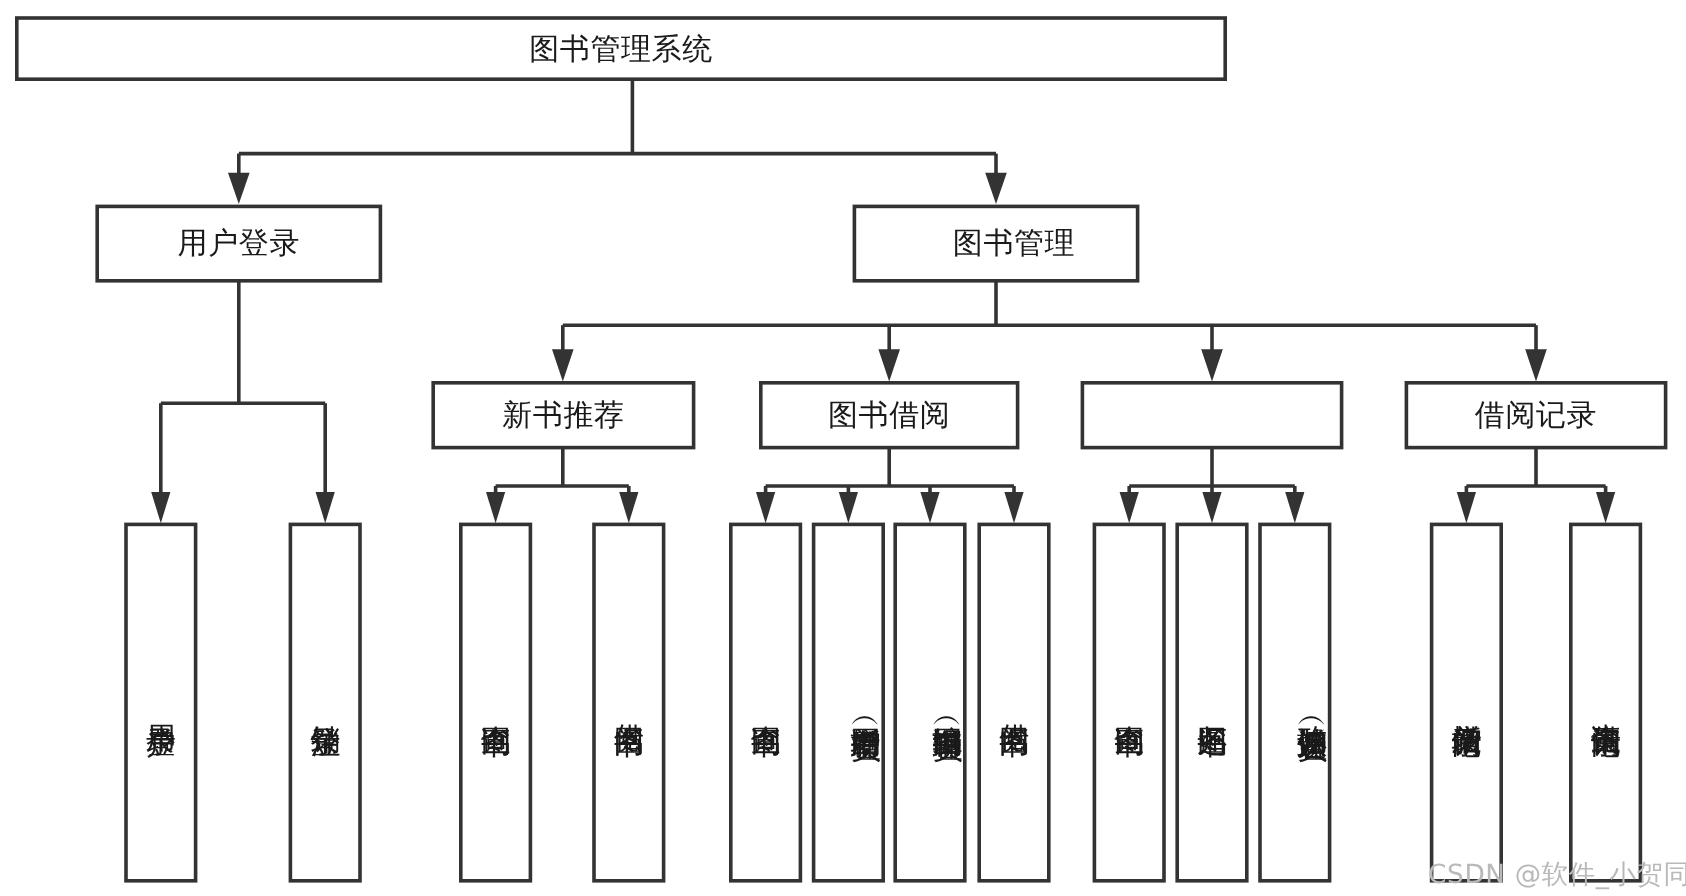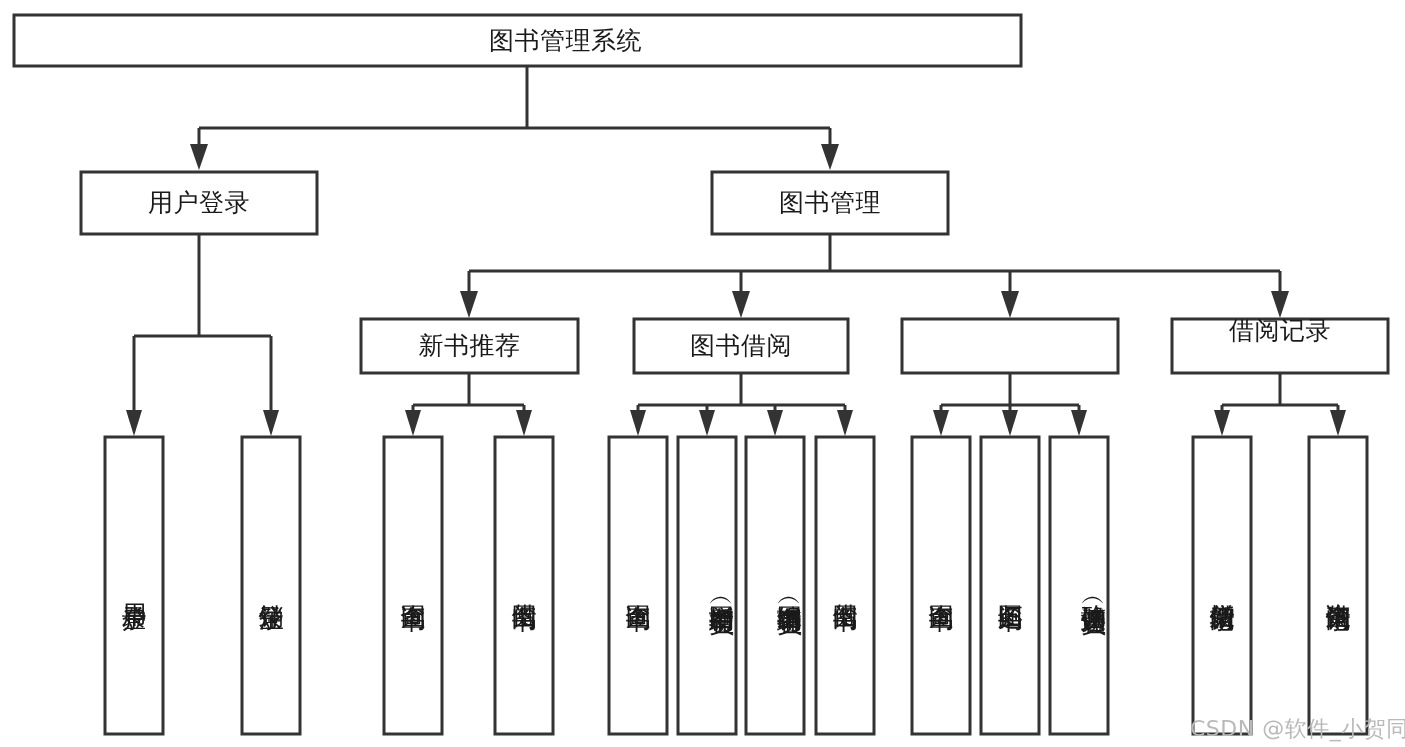--- a/index.html
+++ b/index.html
@@ -174,28 +174,28 @@
 
     <rect class="node-rect" x="912" y="437" width="58" height="297"></rect>
     <rect class="node-rect" x="981" y="437" width="58" height="297"></rect>
     <rect class="node-rect" x="1050" y="437" width="58" height="297"></rect>
 
     <rect class="node-rect" x="1193" y="437" width="58" height="297"></rect>
     <rect class="node-rect" x="1309" y="437" width="58" height="297"></rect>
 
   </svg>
 
-  <div class="node-label-h" style="left:14px; top:15px; width:1007px; height:51px;padding-left:48px;">图书管理系统</div>
+  <div class="node-label-h" style="left:14px; top:15px; width:1007px; height:51px;">图书管理系统</div>
 
   <div class="node-label-h" style="left:81px; top:172px; width:236px; height:62px;">用户登录</div>
-  <div class="node-label-h" style="left:712px; top:172px; width:236px; height:62px;">图书管理</div>
+  <div class="node-label-h" style="left:712px; top:172px; width:236px; height:62px;padding-left:15px;">图书管理</div>
 
   <div class="node-label-h" style="left:634px; top:319px; width:214px; height:54px;">图书借阅</div>
   <div class="node-label-h" style="left:361px; top:319px; width:217px; height:54px;">新书推荐</div>
-  <div class="node-label-h" style="left:1172px; top:304px; width:216px; height:54px;">借阅记录</div>
+  <div class="node-label-h" style="left:1172px; top:319px; width:216px; height:54px;">借阅记录</div>
 
   <div class="node-label-v centered" style="left:105px; top:437px; width:58px; height:297px;">用户登录</div>
   <div class="node-label-v centered" style="left:242px; top:437px; width:58px; height:297px;">注销登录</div>
 
   <div class="node-label-v centered" style="left:384px; top:437px; width:58px; height:297px;">查询图书</div>
   <div class="node-label-v centered" style="left:495px; top:437px; width:58px; height:297px;">借阅图书</div>
 
   <div class="node-label-v centered" style="left:609px; top:437px; width:58px; height:297px;">查询图书</div>
   <div class="node-label-v" style="left:678px; top:437px; width:58px; height:297px;">新增图书（管理员）</div>
   <div class="node-label-v" style="left:746px; top:437px; width:58px; height:297px;">编辑图书（管理员）</div>

